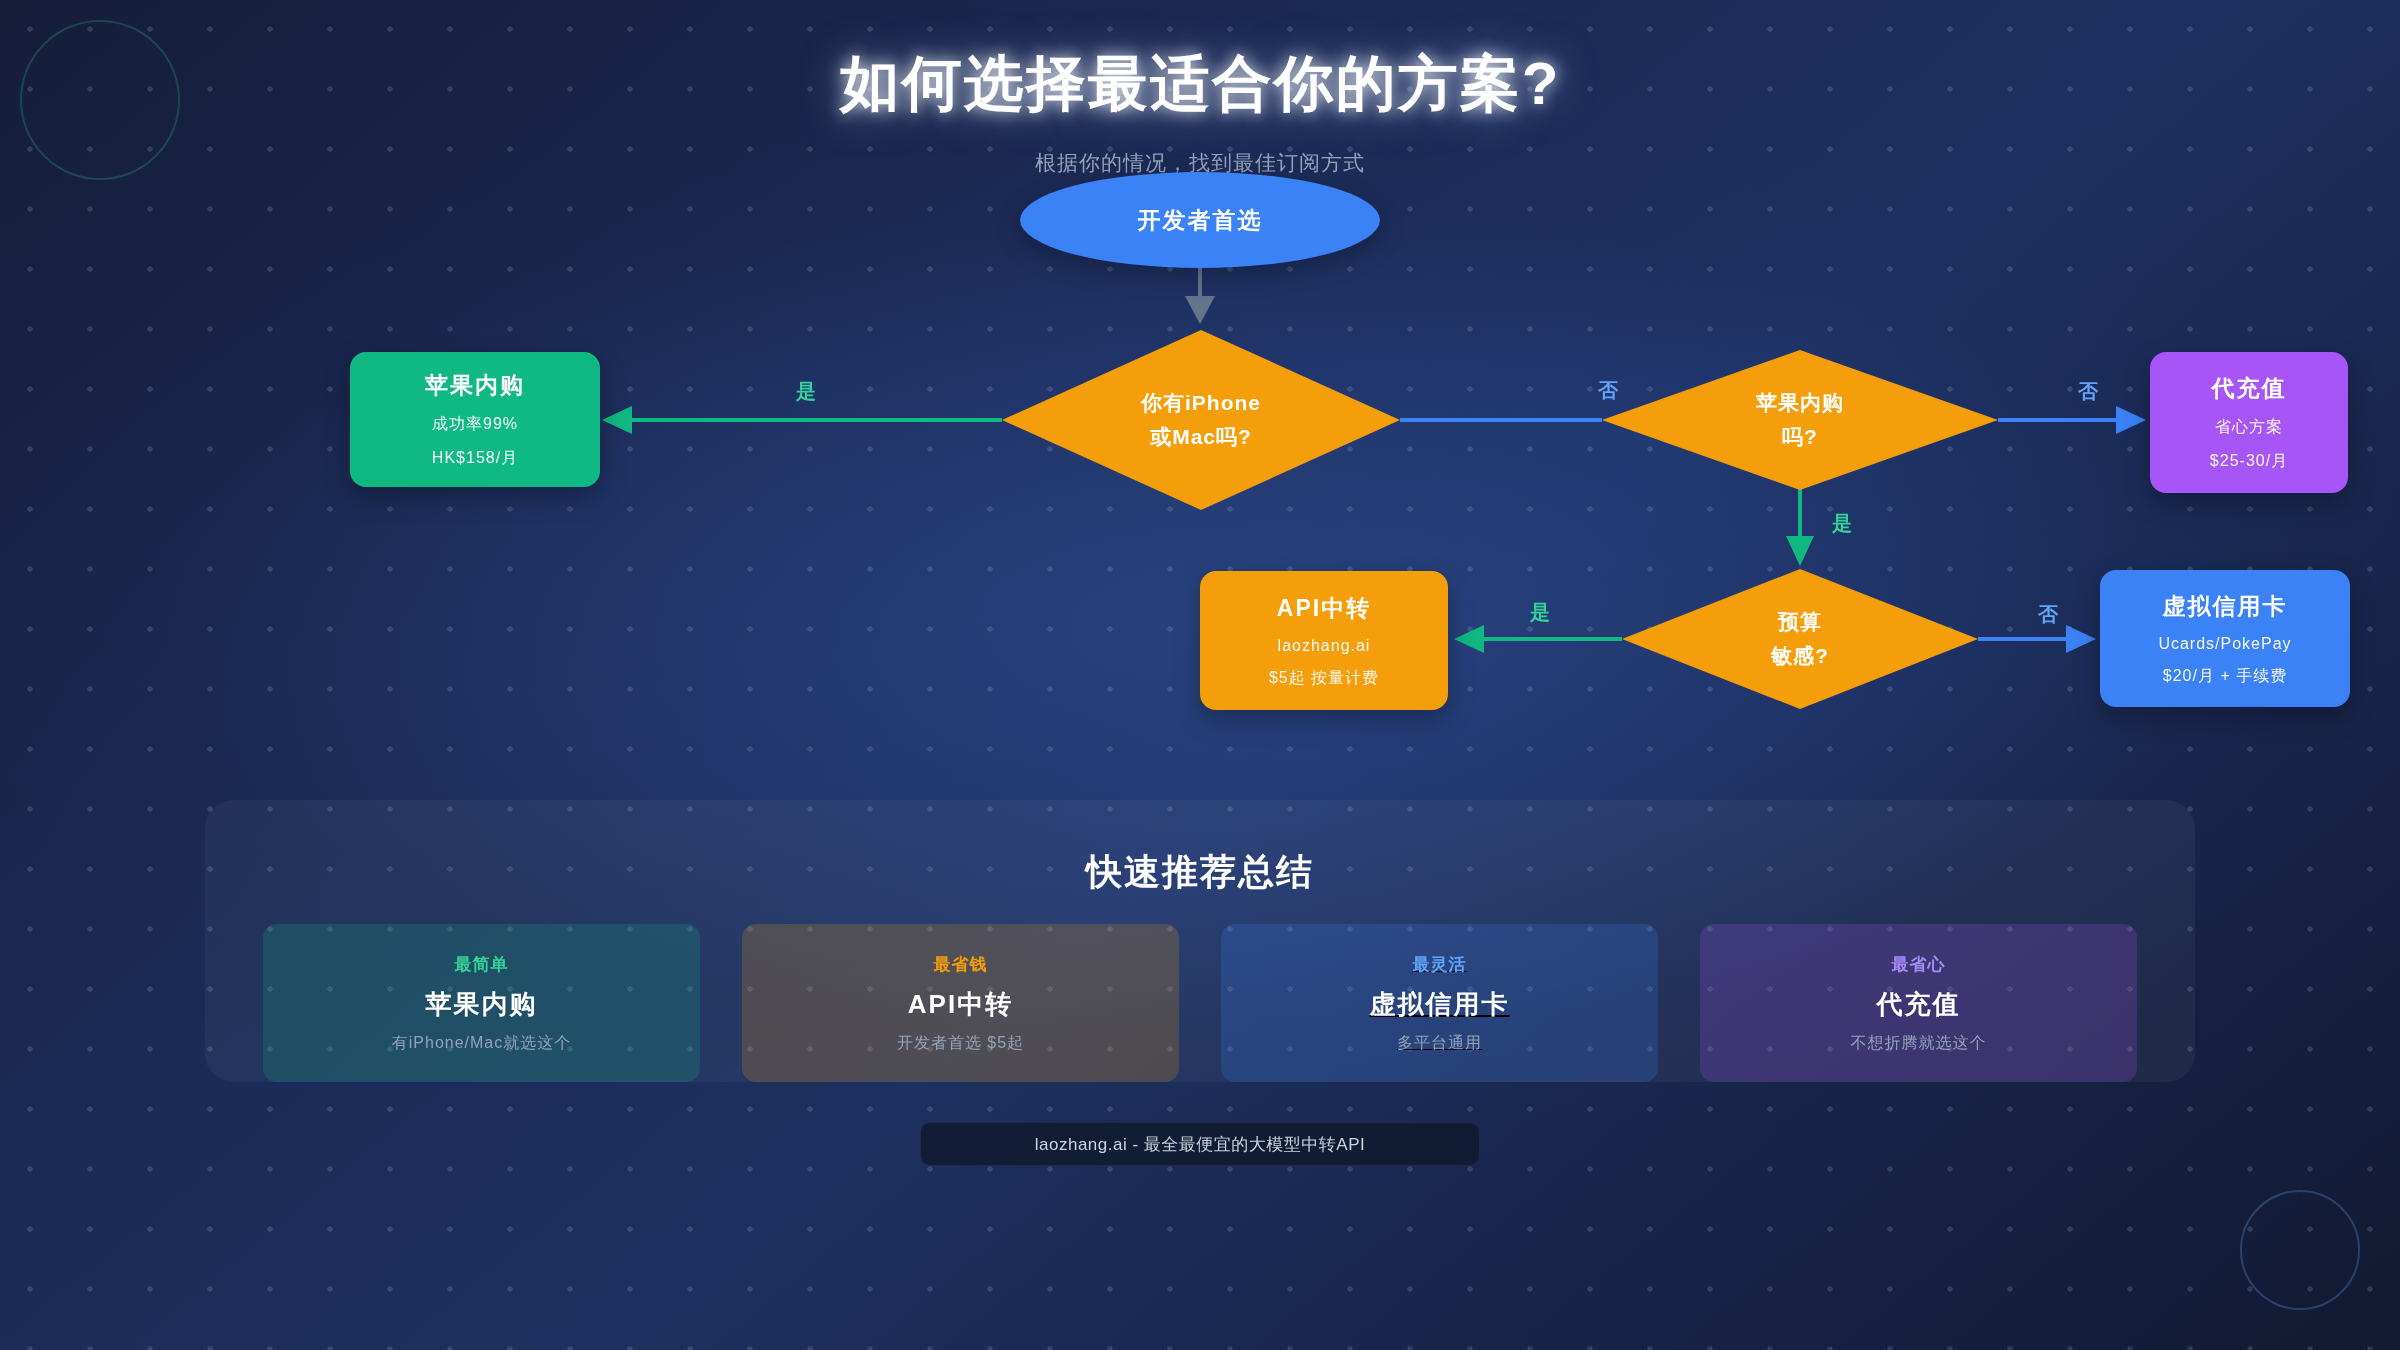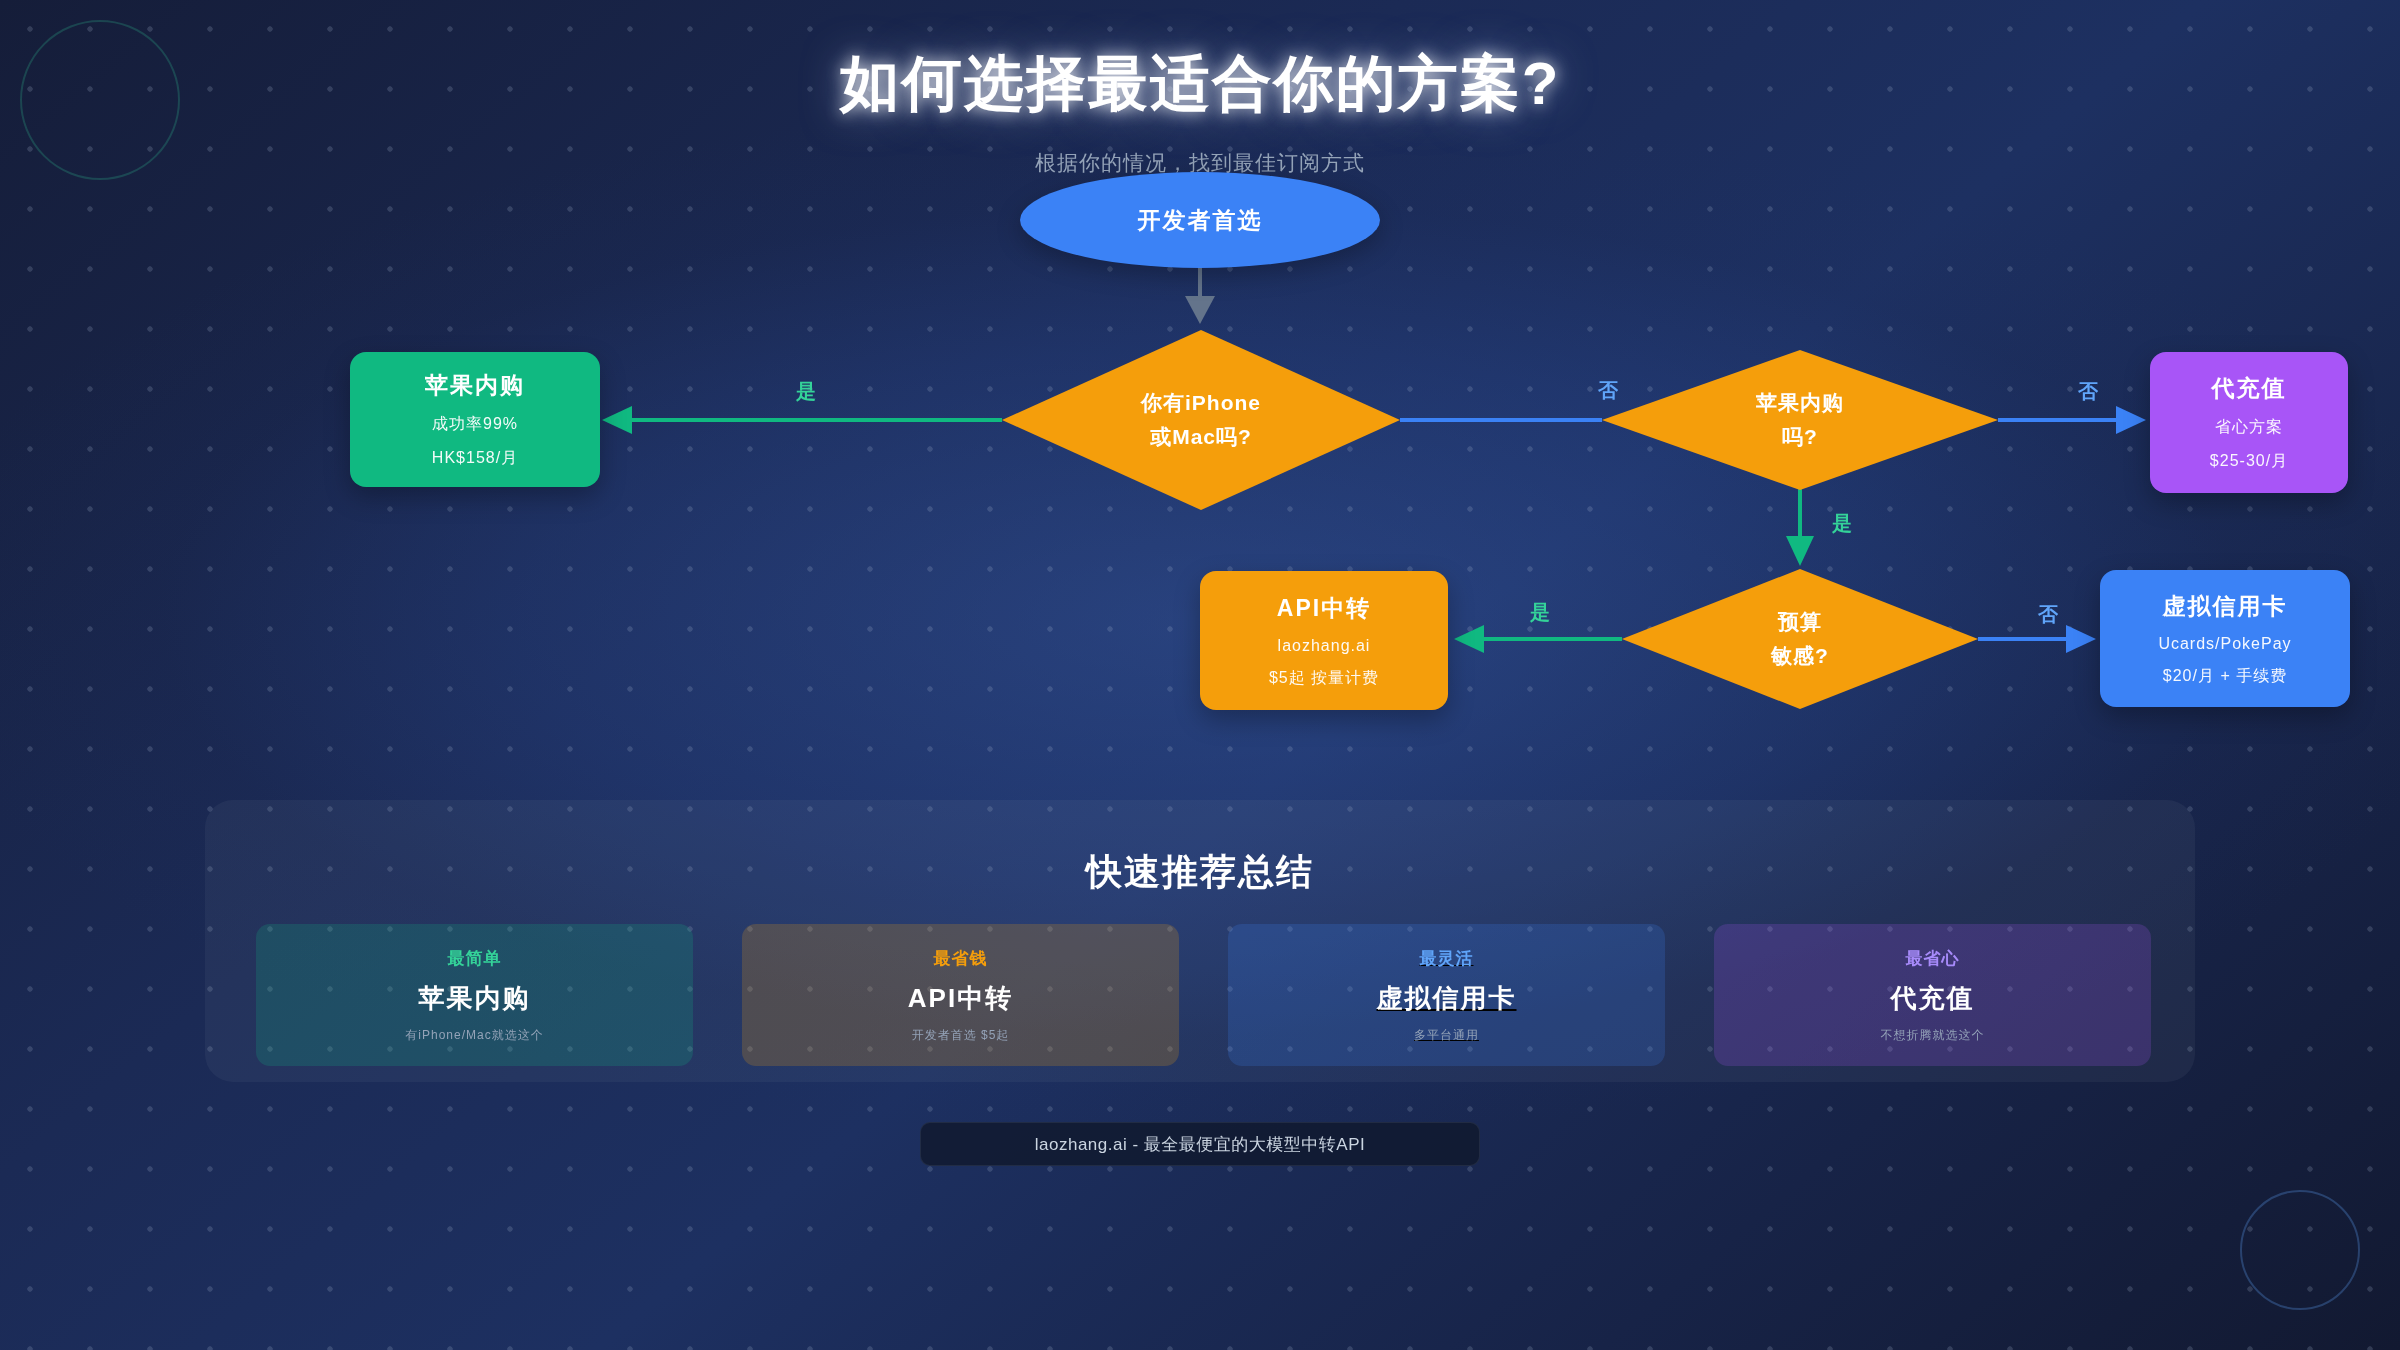--- a/index.html
+++ b/index.html
@@ -69,28 +69,27 @@
   .elabel.no  { color:var(--no); }
 
   
   .summary {
     position:absolute; left:205px; top:800px; width:1990px; height:282px;
     background:rgba(148,163,184,0.08); border-radius:28px;
   }
   .summary-title { margin-top:48px; text-align:center; color:#fff; font-size:36px; font-weight:800; letter-spacing:2px;font-family:Liberation Mono, monospace; }
   .cards { display:flex; justify-content:center; gap:42px; margin-top:27px; }
   .card {
-    width:437px; height:142px; border-radius:14px;
+    width:437px; height:158px; border-radius:14px;
     display:flex; flex-direction:column; align-items:center; justify-content:center; gap:11px;
     text-align:center;
-    margin-left:7px;
   }
   .card .badge { font-size:17px; font-weight:800; letter-spacing:1px; }
   .card .ctitle { color:#fff; font-size:26px; font-weight:800; letter-spacing:2px; }
-  .card .cdesc { color:var(--muted); font-size:12px; letter-spacing:1px; }
+  .card .cdesc { color:var(--muted); font-size:16px; letter-spacing:1px; }
   .card.c1 { background:rgba(16,185,129,0.20); }  .card.c1 .badge { color:var(--yes); }
   .card.c2 { background:rgba(245,158,11,0.20); }  .card.c2 .badge { color:var(--orange); }
   .card.c3 { background:rgba(59,130,246,0.20);text-decoration:underline; }  .card.c3 .badge { color:var(--no); }
   .card.c4 { background:rgba(168,85,247,0.20); }  .card.c4 .badge { color:#a78bfa; }
 
   .footer-badge {
     position:absolute; left:920px; top:1122px; width:560px; height:44px;
     background:rgba(16,25,45,0.82); border:1px solid rgba(148,163,184,0.12); border-radius:10px;
     display:flex; align-items:center; justify-content:center;
     color:#cbd5e1; font-size:17px; letter-spacing:0.5px;

